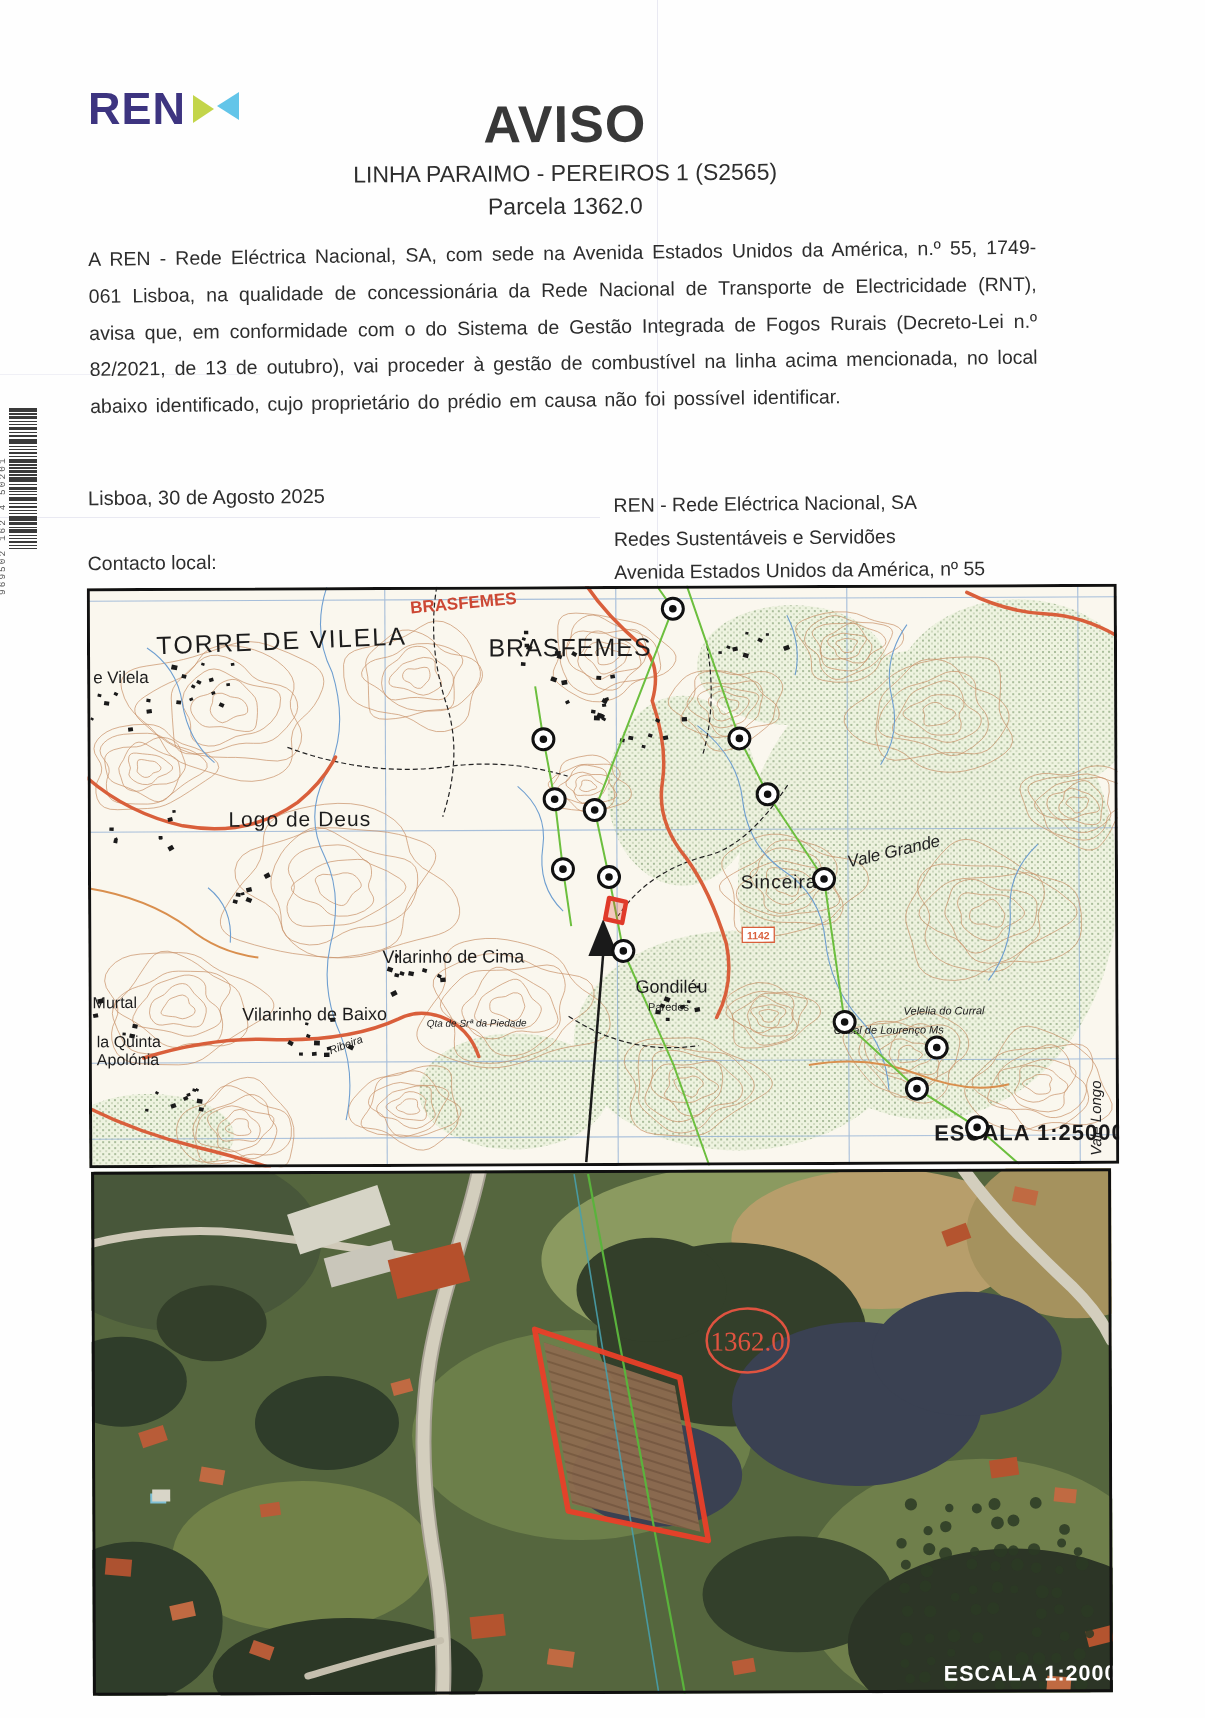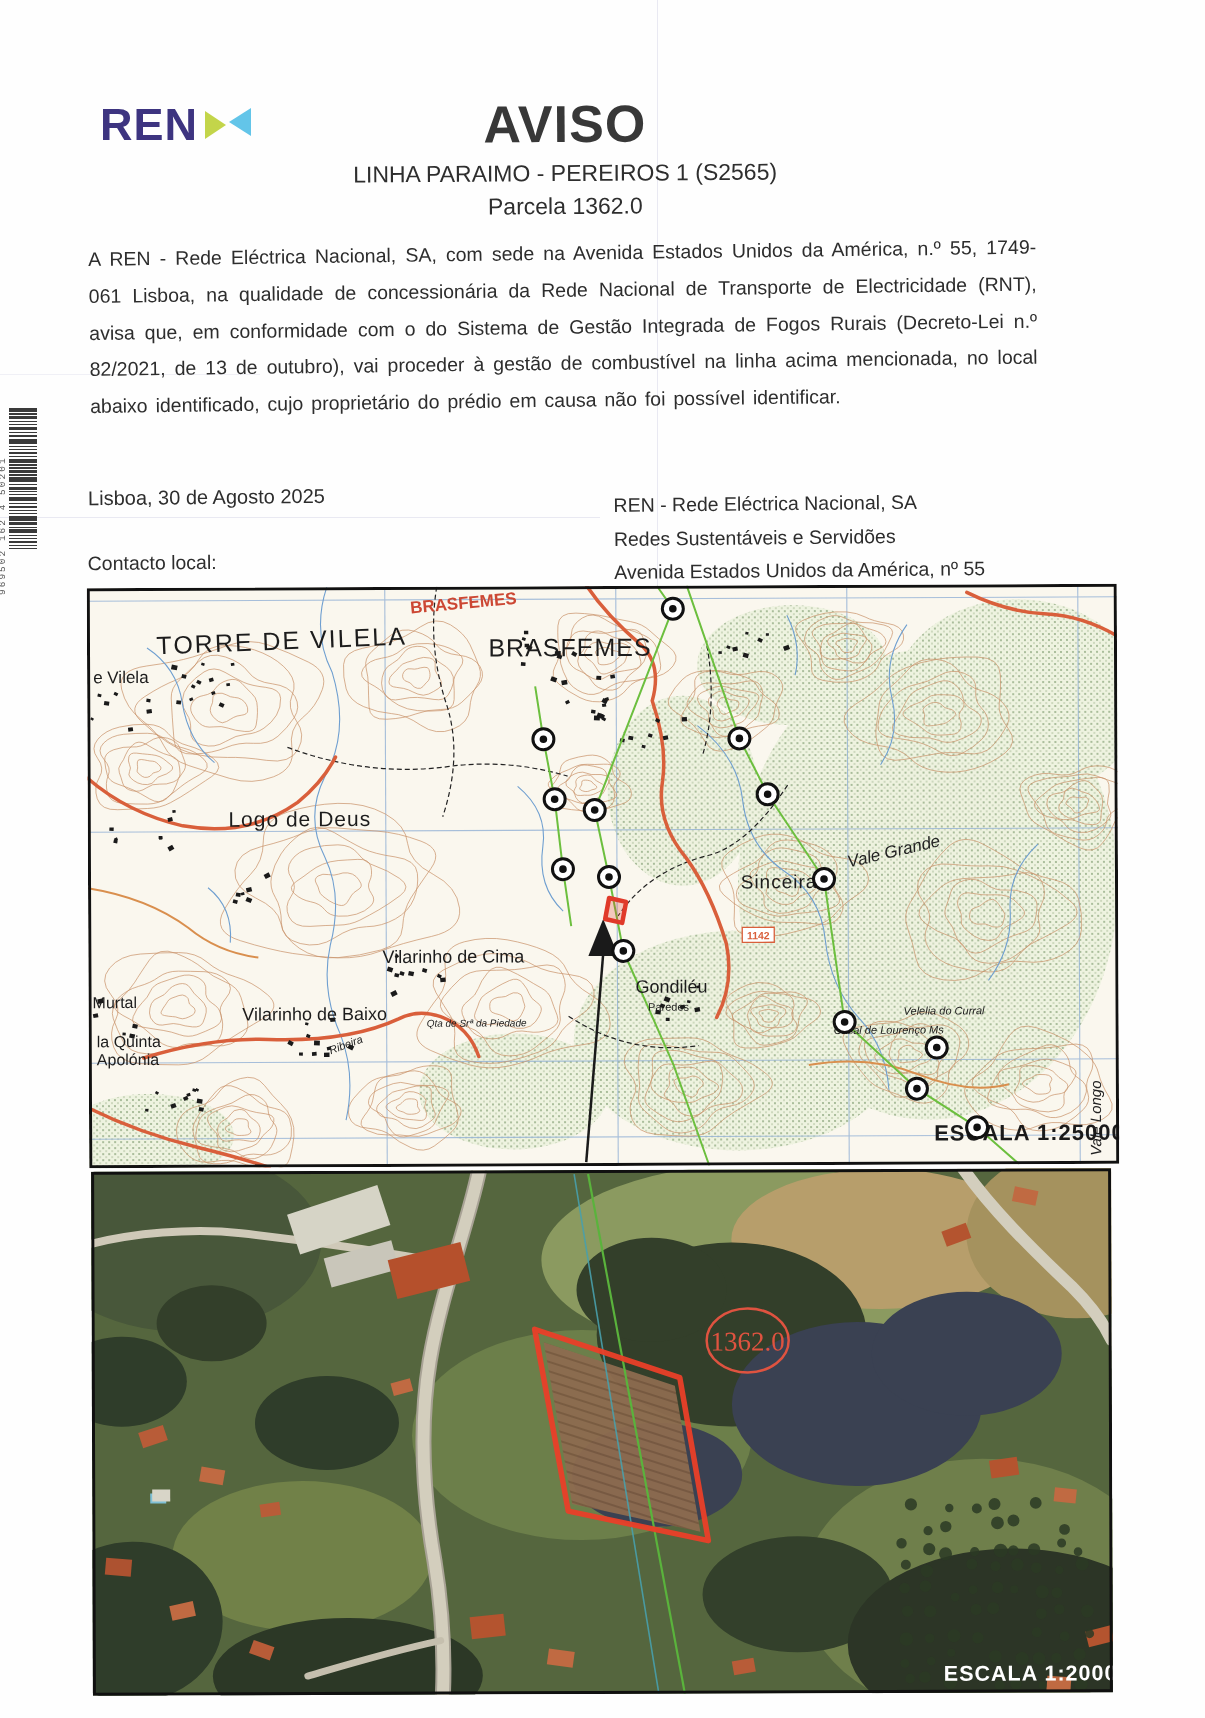--- a/index.html
+++ b/index.html
@@ -1,20 +1,20 @@
 <!DOCTYPE html>
 <html><head>
 <meta charset="utf-8">
 <style>
   html,body{margin:0;padding:0;background:#ffffff;}
   .page{position:relative;width:1205px;height:1718px;background:#fefefe;overflow:hidden;
         font-family:"Liberation Sans",sans-serif;color:#2d2d2d;}
   .crease{position:absolute;background:#e9e9f2;}
   
-  .logo{position:absolute;left:88px;top:102px;display:flex;align-items:center;gap:7px;margin-left:12px;}
+  .logo{position:absolute;left:88px;top:86px;display:flex;align-items:center;gap:7px;}
   .logo-text{font-size:45px;font-weight:700;color:#3d3480;letter-spacing:1px;line-height:1;}
   .title-block{position:absolute;left:0;top:96px;width:1130px;text-align:center;transform:rotate(-0.4deg);}
   .title{font-size:52px;font-weight:700;color:#383838;margin:0;letter-spacing:1px;line-height:1.1;}
   .subtitle{font-size:23px;color:#2e2e2e;margin-top:7px;}
   .subtitle2{font-size:23px;color:#2e2e2e;margin-top:6px;}
   
   .body-par{position:absolute;left:88px;top:241px;width:948px;font-size:19.5px;line-height:36.8px;
             text-align:justify;transform:rotate(-0.75deg);transform-origin:0 0;word-spacing:2.5px;}
   .dateline{position:absolute;left:88px;top:486px;font-size:20px;transform:rotate(-0.6deg);}
   .contact{position:absolute;left:88px;top:545px;font-size:19.5px;line-height:33.5px;transform:rotate(-0.6deg);}

